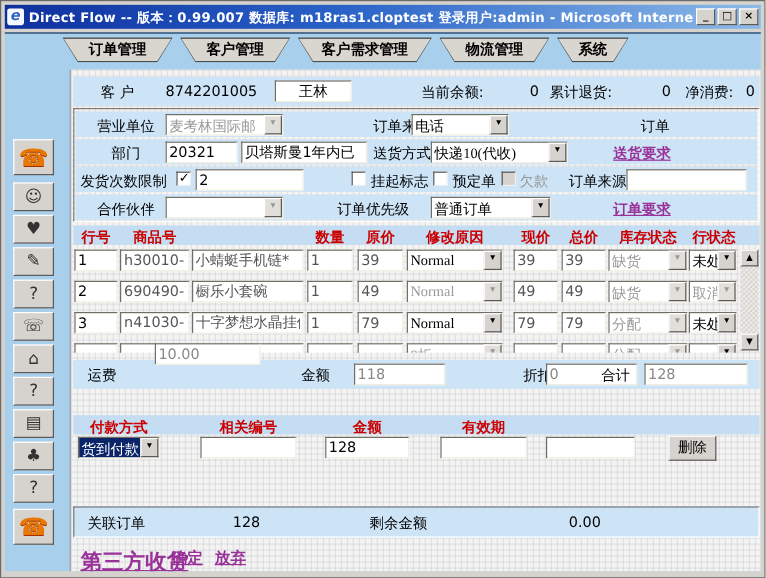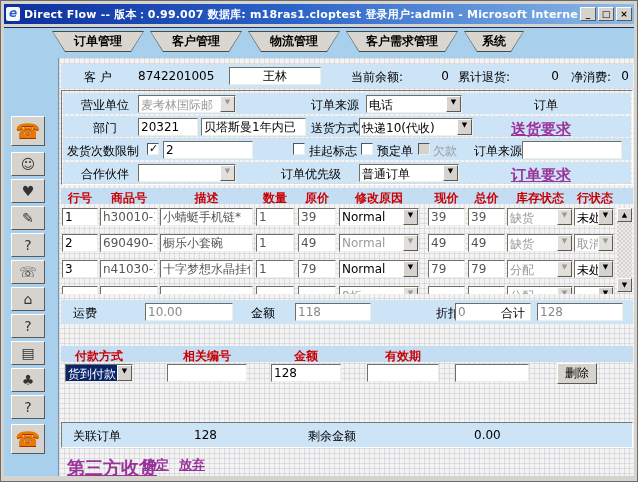--- a/index.html
+++ b/index.html
@@ -63,38 +63,38 @@
          text-align:center; white-space:nowrap; }
   .num { position:absolute; color:#000; font-size:12px; text-align:right; }
 
   .inp { position:absolute; height:18px; background:#fff; font-size:12px; color:#555;
          border:1px solid; border-color:#716f64 #f1efe2 #f1efe2 #716f64;
          padding:0 2px; font-family:"DejaVu Sans","Liberation Sans",sans-serif; }
   .inp.dark { color:#000; }
   .inp.dim { color:#888; }
 
   .combo { position:absolute; height:18px; background:#fff; display:flex;
-           border:1px solid; border-color:#716f64 #f1efe2 #f1efe2 #716f64; cursor:pointer; }
+           border:1px solid; border-color:#716f64 #f1efe2 #f1efe2 #716f64; cursor:pointer;font-family:Liberation Serif, serif; }
   .ct { flex:1; font-size:12px; padding:1px 2px; overflow:hidden; white-space:nowrap; color:#000; }
   .cbtn { width:15px; flex:none; background:#d6d3ce; position:relative;
           border:1px solid; border-color:#fff #5a5a5a #5a5a5a #fff; }
   .cbtn::after { content:"▼"; position:absolute; left:0; right:0; top:1px;
                  text-align:center; font-size:7px; color:#000; }
   .combo.dim .ct { color:#999; }
   .combo.dim .cbtn { background:#e2dfda; }
   .combo.dim .cbtn::after { color:#999; }
   .combo.selected .ct { background:#0a246a; color:#fff; }
 
   .cb { position:absolute; width:12px; height:12px; background:#fff;
         border:1px solid; border-color:#555 #eee #eee #555; cursor:pointer; }
   .cb.checked::after { content:"✓"; position:absolute; left:1px; top:-2px;
                        font-size:11px; color:#000; }
   .cb.dim { background:#d6d3ce; }
 
-  .link { position:absolute; color:#993399; font-weight:bold; font-size:15px;
+  .link { position:absolute; color:#993399; font-weight:bold; font-size:12px;
           text-decoration:underline; cursor:pointer; white-space:nowrap; }
 
   .viewport { position:absolute; overflow:hidden; }
 
   .scroll { position:absolute; width:15px; background:#ecebe7;
             background-image:linear-gradient(45deg,#d6d3ce 25%,transparent 25%,transparent 75%,#d6d3ce 75%),
                              linear-gradient(45deg,#d6d3ce 25%,transparent 25%,transparent 75%,#d6d3ce 75%);
             background-size:4px 4px; background-position:0 0,2px 2px; }
   .sarrow { position:absolute; left:0; width:15px; height:14px; background:#d6d3ce;
             border:1px solid; border-color:#fff #5a5a5a #5a5a5a #fff; cursor:pointer; }
@@ -127,30 +127,30 @@
       <div class="tab" style="width:92px">
           <div class="ti">
             <span>订单管理</span>
           </div>
         </div>
       <div class="tab" style="width:92px">
           <div class="ti">
             <span>客户管理</span>
           </div>
         </div>
+      <div class="tab" style="width:112px">
+          <div class="ti">
+            <span>客户需求管理</span>
+          </div>
+        </div>
       <div class="tab" style="width:92px">
           <div class="ti">
             <span>物流管理</span>
           </div>
         </div>
-      <div class="tab" style="width:112px">
-          <div class="ti">
-            <span>客户需求管理</span>
-          </div>
-        </div>
       <div class="tab" style="width:60px">
           <div class="ti">
             <span>系统</span>
           </div>
         </div>
     </div>
 
     <div class="sidebar">
       <div class="sbtn phone" style="top:62px">
           <span class="icon">☎</span>
@@ -188,38 +188,38 @@
       <div class="sbtn phone" style="top:370px">
           <span class="icon">☎</span>
         </div>
     </div>
 
     <div class="form">
 
       <div class="band" style="left:2px;top:6px;width:572px;height:24px"></div>
       <span class="lbl" style="left:25px;top:11px">客 户</span>
       <span class="lbl" style="left:79px;top:11px">8742201005</span>
-      <input class="inp dark" style="left: 170px; top: 9px; width: 92px; text-align: center;" value="王林">
+      <input class="inp dark" style="left: 170px; top: 9px; width: 64px; text-align: center;" value="王林">
       <span class="lbl" style="left:292px;top:11px">当前余额:</span>
       <span class="num" style="left:360px;top:11px;width:30px">0</span>
       <span class="lbl" style="left:399px;top:11px">累计退货:</span>
       <span class="num" style="left:470px;top:11px;width:30px">0</span>
       <span class="lbl" style="left:512px;top:11px">净消费:</span>
       <span class="num" style="left:548px;top:11px;width:22px">0</span>
 
       <div class="sunken" style="position:absolute;left:2px;top:32px;width:572px;height:95px"></div>
 
       <div class="band" style="left:4px;top:35px;width:568px;height:21px"></div>
       <span class="lbl" style="left:22px;top:39px">营业单位</span>
       <div class="combo dim" style="left:79px;top:37px;width:98px">
         <span class="ct">麦考林国际邮</span>
           <span class="cbtn"></span>
       </div>
       <span class="lbl" style="left:252px;top:39px">订单来源</span>
-      <div class="combo" style="left:307px;top:37px;width:96px">
+      <div class="combo" style="left:284px;top:37px;width:81px">
         <span class="ct">电话</span>
           <span class="cbtn"></span>
       </div>
       <span class="lbl" style="left:475px;top:39px">订单</span>
 
       <div class="band" style="left:4px;top:58px;width:568px;height:21px"></div>
       <span class="lbl" style="left:34px;top:62px">部门</span>
       <input class="inp dark" style="left: 79px; top: 60px; width: 60px;" value="20321">
       <input class="inp dark" style="left: 142px; top: 60px; width: 105px;" value="贝塔斯曼1年内已">
       <span class="lbl" style="left:252px;top:62px">送货方式</span>
@@ -251,21 +251,20 @@
       <span class="lbl" style="left:222px;top:108px">订单优先级</span>
       <div class="combo" style="left:300px;top:106px;width:100px">
         <span class="ct">普通订单</span>
           <span class="cbtn"></span>
       </div>
       <span class="link" style="left:452px;top:108px">订单要求</span>
 
       <div class="band" style="left:2px;top:130px;width:572px;height:16px;background:#c4ddf2"></div>
       <span class="red" style="left:3px;top:132px;width:36px">行号</span>
       <span class="red" style="left:41px;top:132px;width:58px">商品号</span>
-      <span class="red" style="left:101px;top:132px;width:93px">描述</span>
       <span class="red" style="left:197px;top:132px;width:38px">数量</span>
       <span class="red" style="left:239px;top:132px;width:38px">原价</span>
       <span class="red" style="left:280px;top:132px;width:80px">修改原因</span>
       <span class="red" style="left:369px;top:132px;width:37px">现价</span>
       <span class="red" style="left:409px;top:132px;width:37px">总价</span>
       <span class="red" style="left:448px;top:132px;width:66px">库存状态</span>
       <span class="red" style="left:515px;top:132px;width:42px">行状态</span>
 
       <div class="viewport" style="left:0;top:148px;width:576px;height:88px">
 
@@ -358,21 +357,21 @@
         </div>
 
         <div class="scroll" style="left:558px;top:2px;height:84px">
           <div class="sarrow up"></div>
           <div class="sarrow down"></div>
         </div>
       </div>
 
       <div class="band" style="left:2px;top:242px;width:572px;height:24px"></div>
       <span class="lbl" style="left:14px;top:247px">运费</span>
-      <input class="inp dim" style="left: 70px; top: 245px; width: 88px; margin-left: 16px;" value="10.00">
+      <input class="inp dim" style="left: 70px; top: 228px; width: 88px;" value="10.00">
       <span class="lbl" style="left:192px;top:247px">金额</span>
       <input class="inp dim" style="left: 236px; top: 245px; width: 76px;" value="118">
       <span class="lbl" style="left:377px;top:247px">折扣</span>
       <input class="inp dim" style="left: 396px; top: 245px; width: 76px;" value="0">
       <span class="lbl" style="left:442px;top:247px;left:442px">合计</span>
       <input class="inp dim" style="left: 478px; top: 245px; width: 86px;" value="128">
 
       <div class="band" style="left:2px;top:288px;width:572px;height:16px;background:#c4ddf2"></div>
       <span class="red" style="left:6px;top:290px;width:68px">付款方式</span>
       <span class="red" style="left:108px;top:290px;width:80px">相关编号</span>

